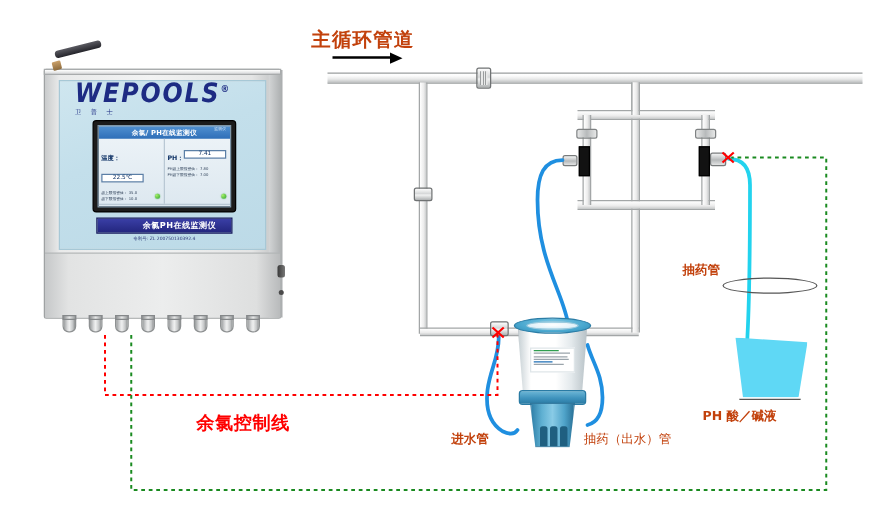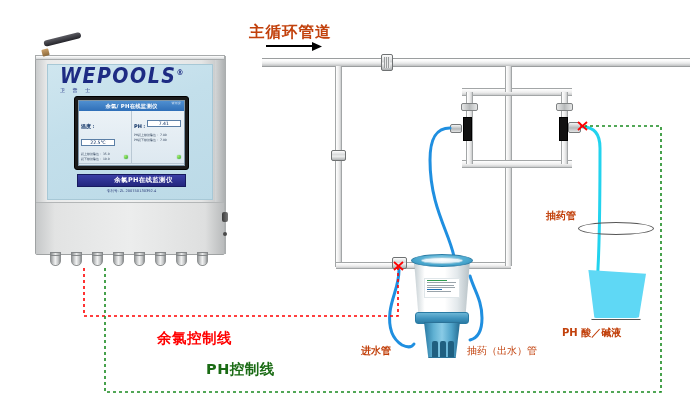--- a/index.html
+++ b/index.html
@@ -474,19 +474,18 @@
     <span class="base-slot" style="left:15px;"></span>
     <span class="base-slot" style="left:23px;"></span>
   </div>
 
   <div class="abs" id="beaker-glass"></div>
   <div class="abs" id="beaker-liquid"></div>
   <div class="abs" id="beaker-rim"></div>
 
   <div class="abs cn-label" id="label-main-pipe">主循环管道</div>
   <div class="abs cn-label" id="label-chlorine-line">余氯控制线</div>
-  <div class="abs cn-label" id="label-ph-line">PH控制线</div>
   <div class="abs cn-label" id="label-inlet">进水管</div>
   <div class="abs cn-label" id="label-outlet">抽药（出水）管</div>
   <div class="abs cn-label" id="label-draw-tube">抽药管</div>
   <div class="abs cn-label" id="label-ph-liquid">PH 酸／碱液</div>
 
 </div>
 
 </body></html>

